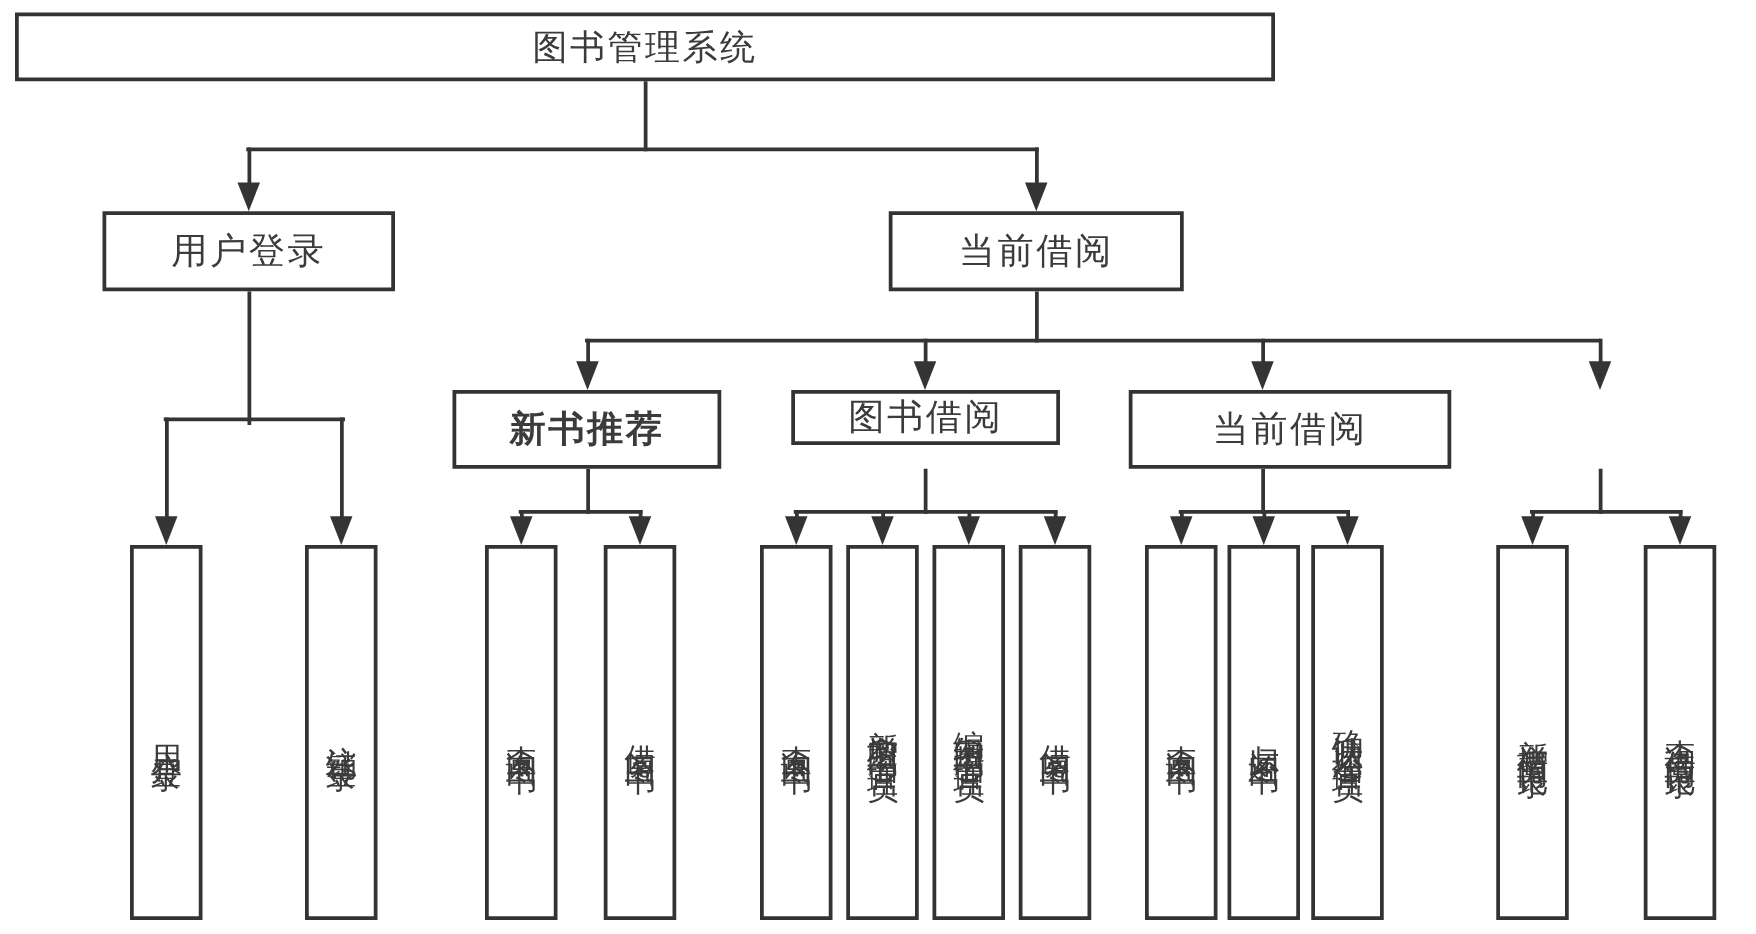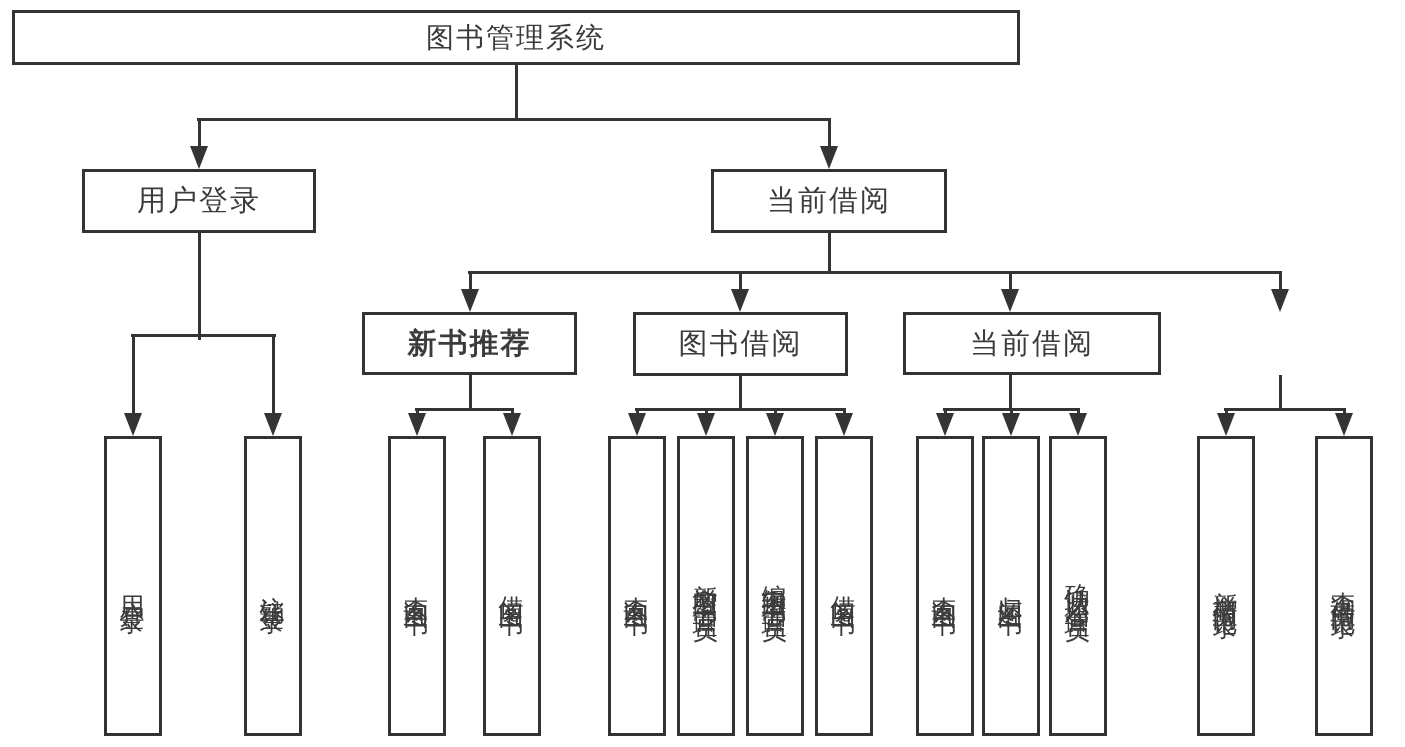--- a/index.html
+++ b/index.html
@@ -71,21 +71,21 @@
 <body>
 
 <div id="stage">
 
   <div class="node root" style="left:12px; top:10px; width:1008px; height:55px;">图书管理系统</div>
 
   <div class="node" style="left:82px; top:169px; width:234px; height:64px;">用户登录</div>
   <div class="node" style="left:711px; top:169px; width:236px; height:64px;">当前借阅</div>
 
   <div class="node" style="left:362px; top:312px; width:215px; height:63px;font-weight:bold;">新书推荐</div>
-  <div class="node" style="left:633px; top:312px; width:215px; height:64px;">图书借阅</div>
+  <div class="node" style="left:633px; top:312px; width:215px; height:44px;">图书借阅</div>
   <div class="node" style="left:903px; top:312px; width:258px; height:63px;">当前借阅</div>
 
   <div class="vnode" style="left:104px; top:436px; width:58px; height:300px;">用户登录</div>
   <div class="vnode" style="left:244px; top:436px; width:58px; height:300px;">注销登录</div>
 
   <div class="vnode" style="left:388px; top:436px; width:58px; height:300px;">查询图书</div>
   <div class="vnode" style="left:483px; top:436px; width:58px; height:300px;">借阅图书</div>
 
   <div class="vnode" style="left:608px; top:436px; width:58px; height:300px;">查询图书</div>
   <div class="vnode" style="left:677px; top:436px; width:58px; height:300px;">新增图书（管理员）</div>

